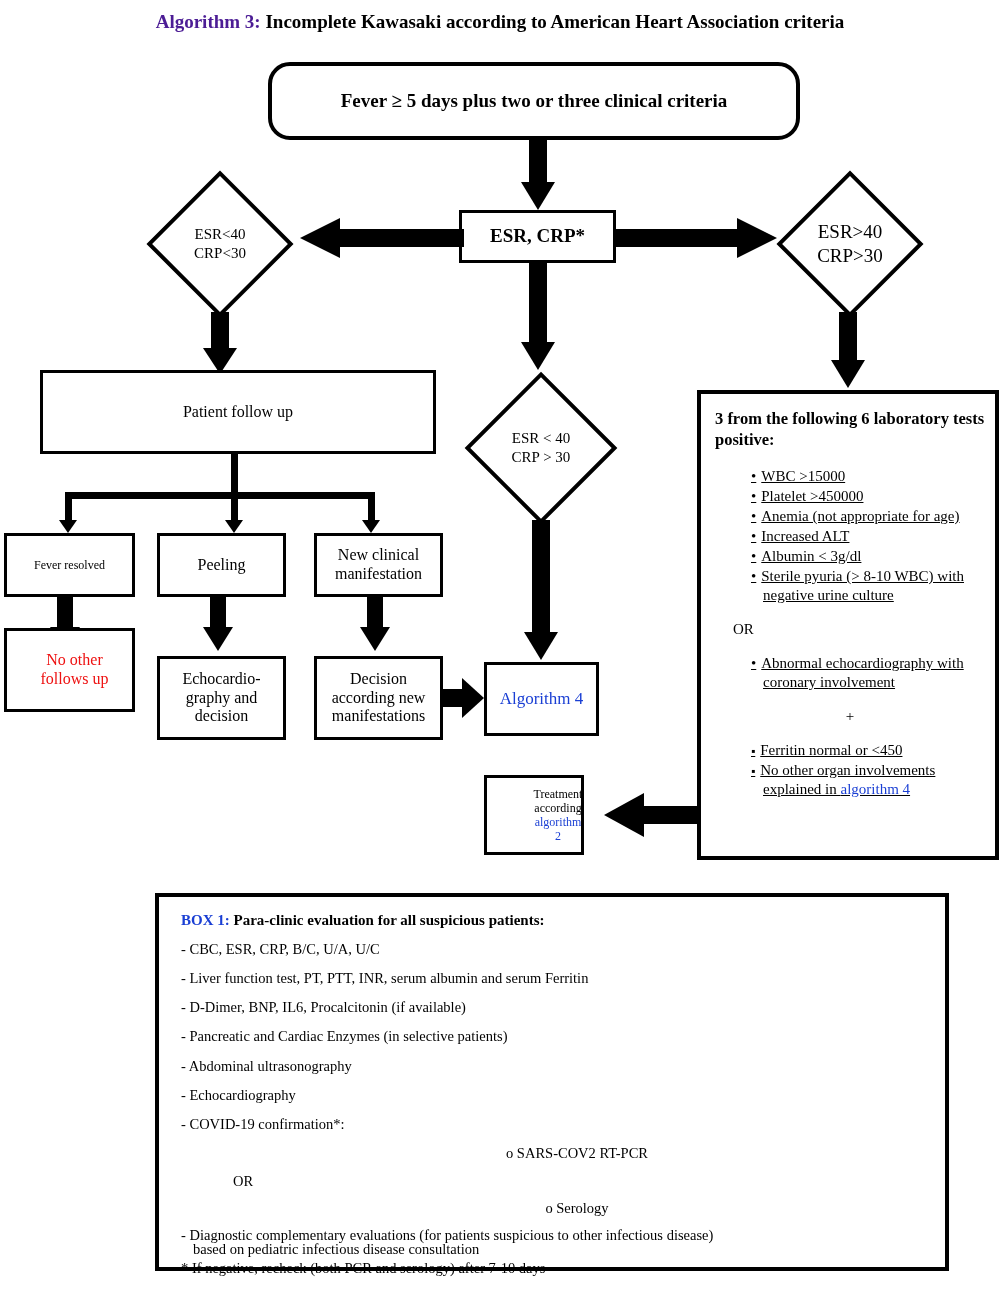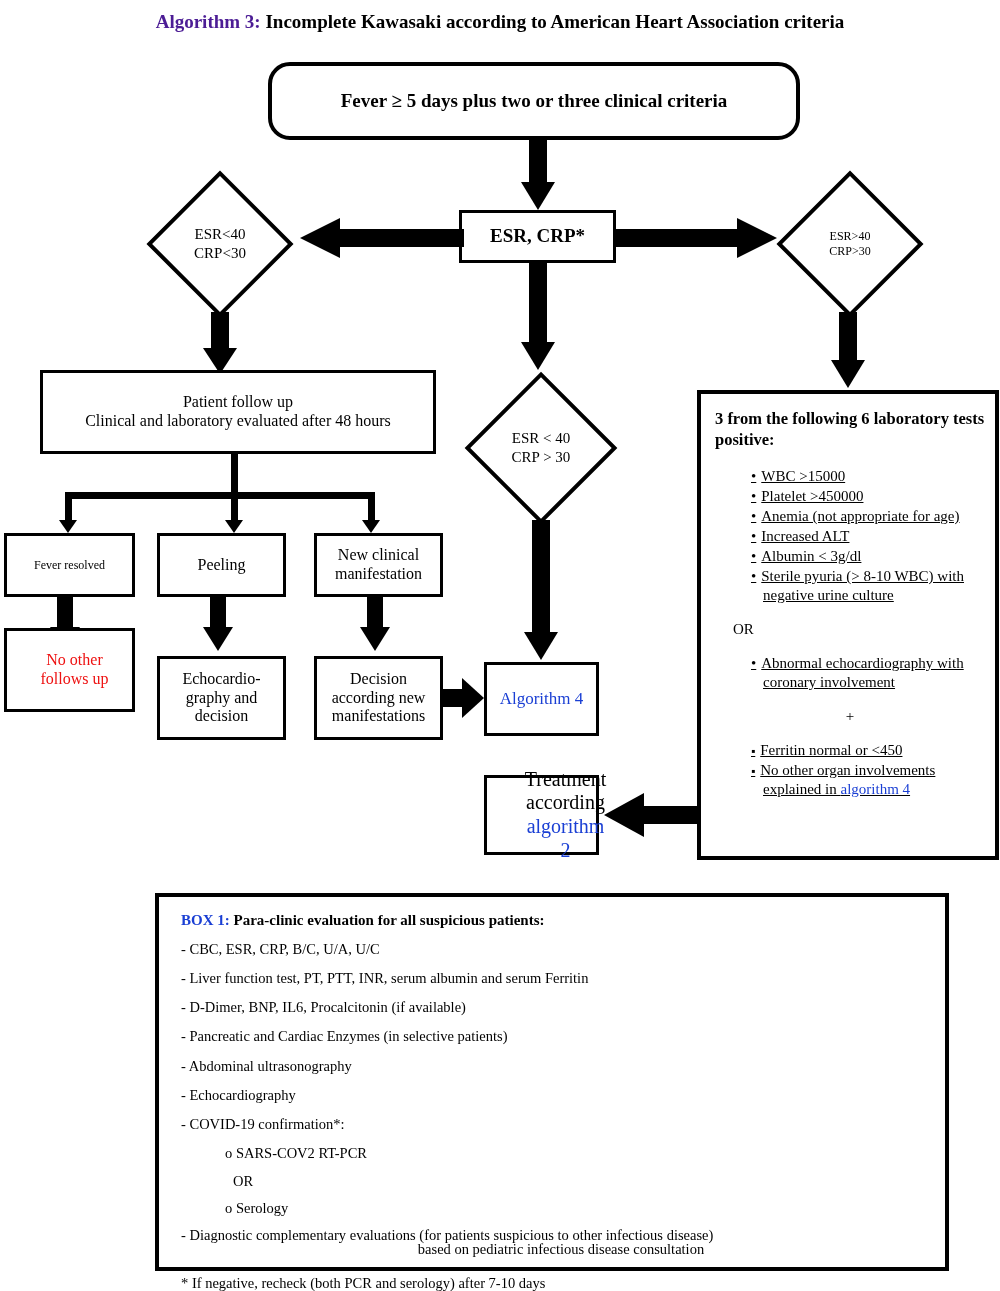--- a/index.html
+++ b/index.html
@@ -66,23 +66,23 @@
 
   
   #box1{
     left:155px;top:893px;width:794px;height:378px;
     border:4px solid #000;background:#fff;box-sizing:border-box;
     padding:14px 16px 10px 22px;
   }
   #box1 .b1head{font-size:15px;font-weight:bold;line-height:1.3;margin-bottom:9px;}
   #box1 .b1head .blue{color:#1a3fd4;}
   #box1 .b1line{font-size:14.5px;line-height:1.26;margin-bottom:11px;}
-  #box1 .sub{margin-left:44px;margin-bottom:9px;}
+  #box1 .sub{margin-left:44px;margin-bottom:9px;text-align:center;}
   #box1 .sub2{margin-left:52px;margin-bottom:9px;}
-  #box1 .cont{margin-left:12px;margin-top:-6px;margin-bottom:15px;text-align:center;}
+  #box1 .cont{margin-left:12px;margin-top:-6px;margin-bottom:0;}
   .red{color:#ee1111;}
   .blue{color:#1a3fd4;}
 </style>
 </head>
 <body>
 
 <div class="node" id="title">
   <span class="blue">Algorithm 3:</span>
   <span>Incomplete Kawasaki according to American Heart Association criteria</span>
 </div>
@@ -123,21 +123,21 @@
   </div>
 </div>
 
 <div class="arrow" style="left:203px;top:312px;width:34px;height:64px;">
   <div class="shaft" style="left:8px;top:0;width:18px;height:38px;"></div>
   <div class="head" style="left:0;top:36px;border-left:17px solid transparent;border-right:17px solid transparent;border-top:26px solid #000;"></div>
 </div>
 
 <div class="diamond" id="diamond-right" style="left:775px;top:170px;width:150px;height:148px;">
   <div class="dshape" style="width:104px;height:104px;"></div>
-  <div class="dtext" style="font-size:12px;">
+  <div class="dtext" style="font-size:19px;">
     <div>ESR&gt;40</div>
     <div>CRP&gt;30</div>
   </div>
 </div>
 
 <div class="arrow" style="left:831px;top:312px;width:34px;height:78px;">
   <div class="shaft" style="left:8px;top:0;width:18px;height:50px;"></div>
   <div class="head" style="left:0;top:48px;border-left:17px solid transparent;border-right:17px solid transparent;border-top:28px solid #000;"></div>
 </div>
 
@@ -149,21 +149,20 @@
   </div>
 </div>
 
 <div class="arrow" style="left:524px;top:520px;width:34px;height:142px;">
   <div class="shaft" style="left:8px;top:0;width:18px;height:114px;"></div>
   <div class="head" style="left:0;top:112px;border-left:17px solid transparent;border-right:17px solid transparent;border-top:28px solid #000;"></div>
 </div>
 
 <div class="node box" id="followup-box" style="left:40px;top:370px;width:396px;height:84px;font-size:16px;flex-direction:column;">
   <span>Patient follow up</span>
-  <span>Clinical and laboratory evaluated after 48 hours</span>
 </div>
 
 <div class="thinline" style="left:231px;top:454px;width:7px;height:42px;"></div>
 <div class="thinline" style="left:65px;top:492px;width:310px;height:7px;"></div>
 <div class="thinline" style="left:65px;top:492px;width:7px;height:32px;"></div>
 <div class="thinline" style="left:231px;top:492px;width:7px;height:32px;"></div>
 <div class="thinline" style="left:368px;top:492px;width:7px;height:32px;"></div>
 <div class="thinhead" style="left:59px;top:520px;"></div>
 <div class="thinhead" style="left:225px;top:520px;"></div>
 <div class="thinhead" style="left:362px;top:520px;"></div>
@@ -213,21 +212,21 @@
 
 <div class="arrow" style="left:443px;top:678px;width:41px;height:40px;">
   <div class="shaft" style="left:0;top:11px;width:20px;height:18px;"></div>
   <div class="head" style="right:0;top:0;border-top:20px solid transparent;border-bottom:20px solid transparent;border-left:22px solid #000;"></div>
 </div>
 
 <div class="node box" id="algorithm4-box" style="left:484px;top:662px;width:115px;height:74px;font-size:17px;">
   <span class="blue">Algorithm 4</span>
 </div>
 
-<div class="node box" id="treatment-box" style="left:484px;top:775px;width:115px;height:80px;font-size:20px;flex-direction:column;padding-left:48px;">
+<div class="node box" id="treatment-box" style="left:484px;top:775px;width:100px;height:80px;font-size:12px;flex-direction:column;padding-left:48px;">
   <span>Treatment</span>
   <span>according</span>
   <span class="blue">algorithm 2</span>
 </div>
 
 <div class="arrow" style="left:604px;top:793px;width:94px;height:44px;">
   <div class="shaft" style="right:0;top:13px;width:58px;height:18px;"></div>
   <div class="head" style="left:0;top:0;border-top:22px solid transparent;border-bottom:22px solid transparent;border-right:40px solid #000;"></div>
 </div>
 

